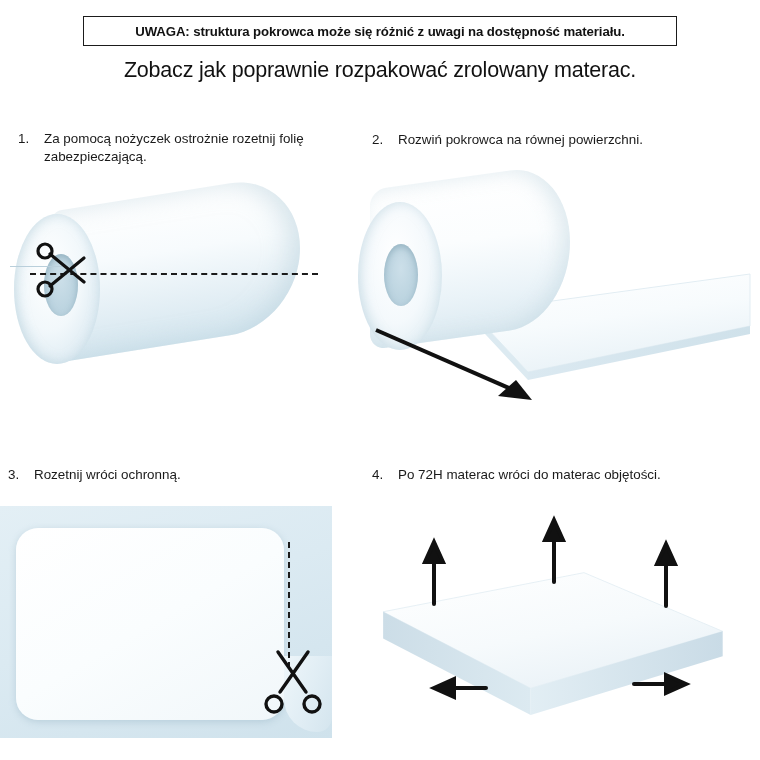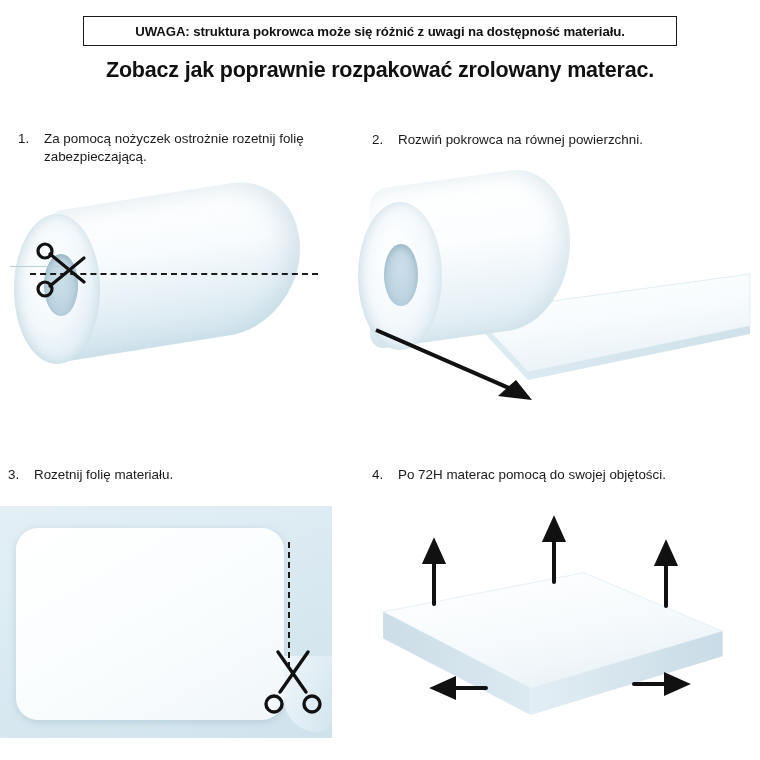--- a/index.html
+++ b/index.html
@@ -44,21 +44,21 @@
   }
 
   
   .main-title {
     position: absolute;
     left: 0;
     top: 58px;
     width: 760px;
     text-align: center;
     font-size: 21.5px;
-    font-weight: bold;
+    font-weight: normal;
     color: #111111;
     letter-spacing: -0.2px;
   }
 
   
   .step-head {
     position: absolute;
     display: flex;
     gap: 10px;
     font-size: 13.4px;
@@ -212,26 +212,26 @@
     <span class="step-text">Za pomocą nożyczek ostrożnie rozetnij folię zabezpieczającą.</span>
   </div>
 
   <div class="step-head" id="step2-head">
     <span class="step-num">2.</span>
     <span class="step-text">Rozwiń pokrowca na równej powierzchni.</span>
   </div>
 
   <div class="step-head" id="step3-head">
     <span class="step-num">3.</span>
-    <span class="step-text">Rozetnij folię materiału.</span>
+    <span class="step-text">Rozetnij wróci ochronną.</span>
   </div>
 
   <div class="step-head" id="step4-head">
     <span class="step-num">4.</span>
-    <span class="step-text">Po 72H materac pomocą do swojej objętości.</span>
+    <span class="step-text">Po 72H materac wróci do materac objętości.</span>
   </div>
 
   <div class="fig" id="fig1">
     <div class="cyl-body"></div>
     <div class="cyl-end"></div>
     <div class="cyl-hole"></div>
     <div class="cut-line-solid"></div>
     <div class="cut-line"></div>
     <div class="scissors1">
       <svg viewBox="0 0 64 64" width="64" height="64" aria-hidden="true">

